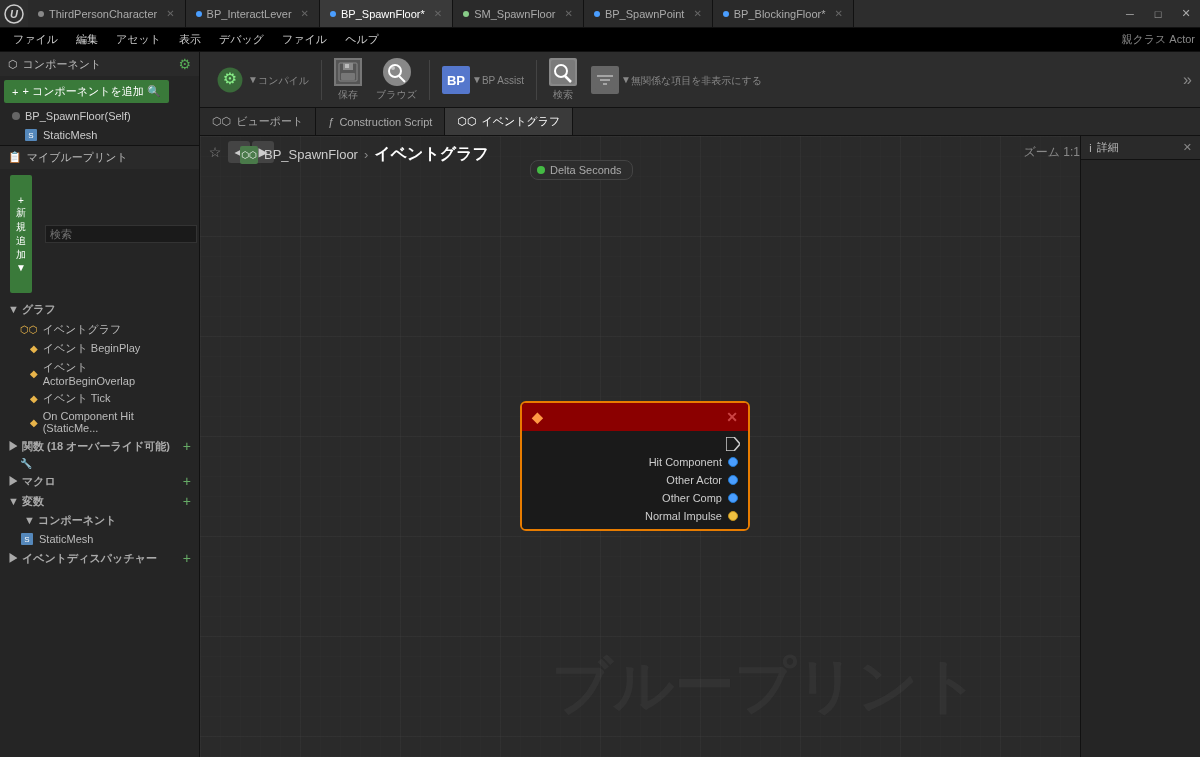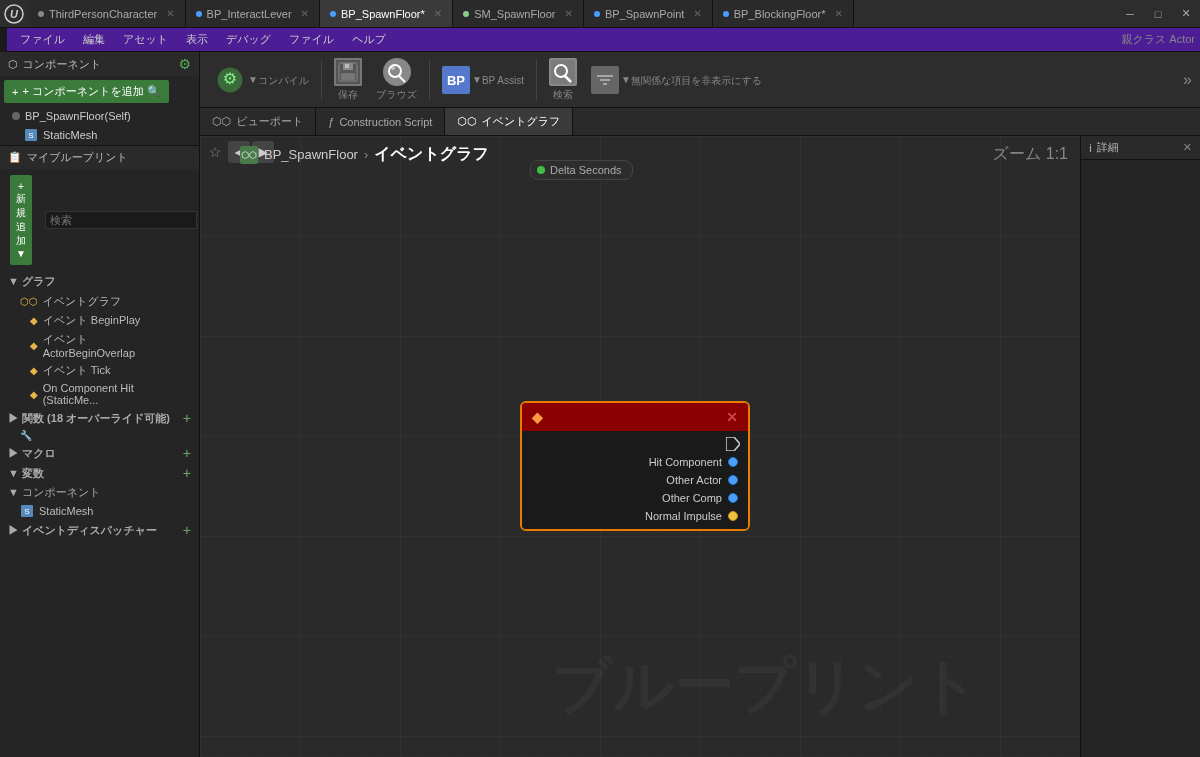--- a/index.html
+++ b/index.html
@@ -83,27 +83,26 @@
       align-items: center;
       justify-content: center;
       color: #aaa;
       font-size: 11px;
       cursor: pointer;
     }
 
     
     #menu-bar {
       height: 24px;
-      background: #4c1d95;
+      background: #000000;
       display: flex;
       align-items: center;
       padding: 0 5px;
       border-bottom: 1px solid #111;
       gap: 2px;
-      margin-left: 7px;
     }
     .menu-item {
       padding: 2px 8px;
       color: #ccc;
       font-size: 11px;
       cursor: pointer;
       border-radius: 2px;
     }
     .parent-class {
       margin-left: auto;
@@ -185,21 +184,21 @@
       background: #2a2a2a;
       font-size: 11px;
       color: #bbb;
       gap: 5px;
       cursor: pointer;
     }
     .bp-add-btn {
       display: flex;
       align-items: flex-end;
       gap: 4px;
-      padding: 6px 6px;
+      padding: 20px 6px;
       background: #3a7a3a;
       color: #fff;
       font-size: 10px;
       cursor: pointer;
       border: none;
       margin: 3px 5px;
       border-radius: 2px;
     }
     .bp-search {
       display: flex;
@@ -380,22 +379,22 @@
       color: #888;
     }
     #breadcrumb .current {
       font-size: 16px;
       color: #fff;
       font-weight: bold;
     }
     #zoom-label {
       position: absolute;
       top: 8px;
-      right: 12px;
-      font-size: 16px;
+      right: 0;
+      font-size: 12px;
       color: #888;
     }
 
     
     #nav-buttons {
       position: absolute;
       top: 5px;
       left: 4px;
       display: flex;
       gap: 2px;
@@ -731,21 +730,21 @@
         <span style="font-weight:bold;">▶ マクロ</span>
         <span class="plus">+</span>
       </div>
 
       <div class="bp-section-row">
         <span style="font-weight:bold;">▼ 変数</span>
         <span class="plus">+</span>
       </div>
 
       <div class="bp-section-row">
-        <span style="font-weight:normal;">▼ コンポーネント</span>
+        <span style="font-weight:bold;margin-left:16px;">▼ コンポーネント</span>
       </div>
       <div class="component-with-icon">
         <svg width="14" height="14" viewBox="0 0 14 14">
           <rect x="1" y="1" width="12" height="12" rx="1" fill="#5588bb"></rect>
           <text x="7" y="10" text-anchor="middle" fill="#fff" font-size="8">S</text>
         </svg>
         <span>StaticMesh</span>
       </div>
 
       <div class="bp-section-row">

